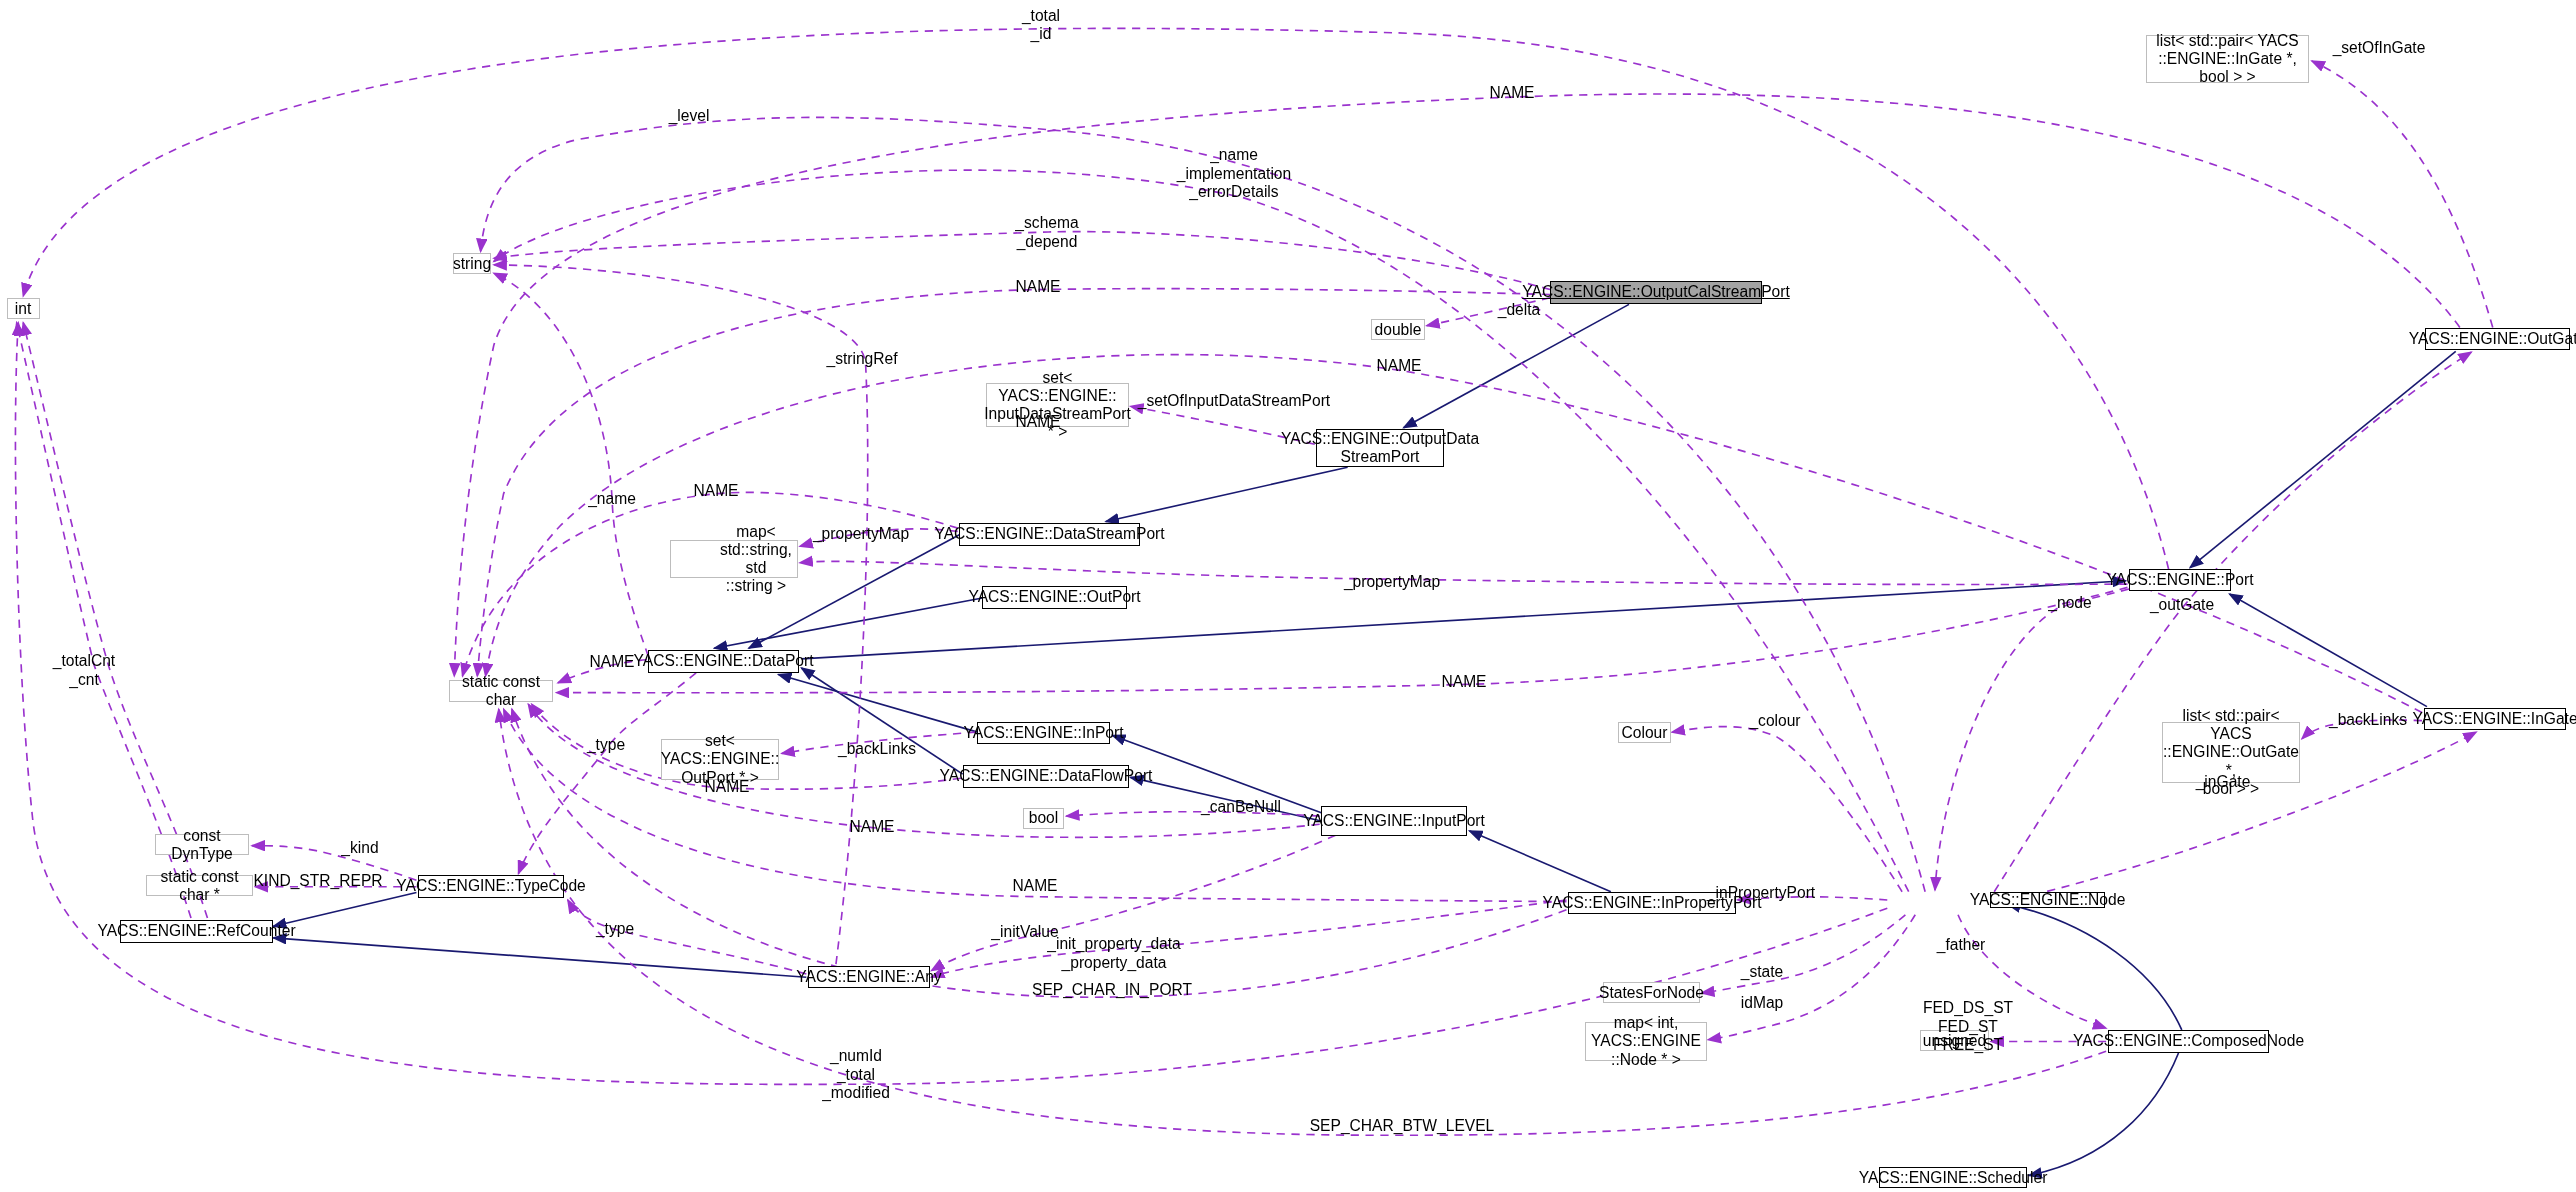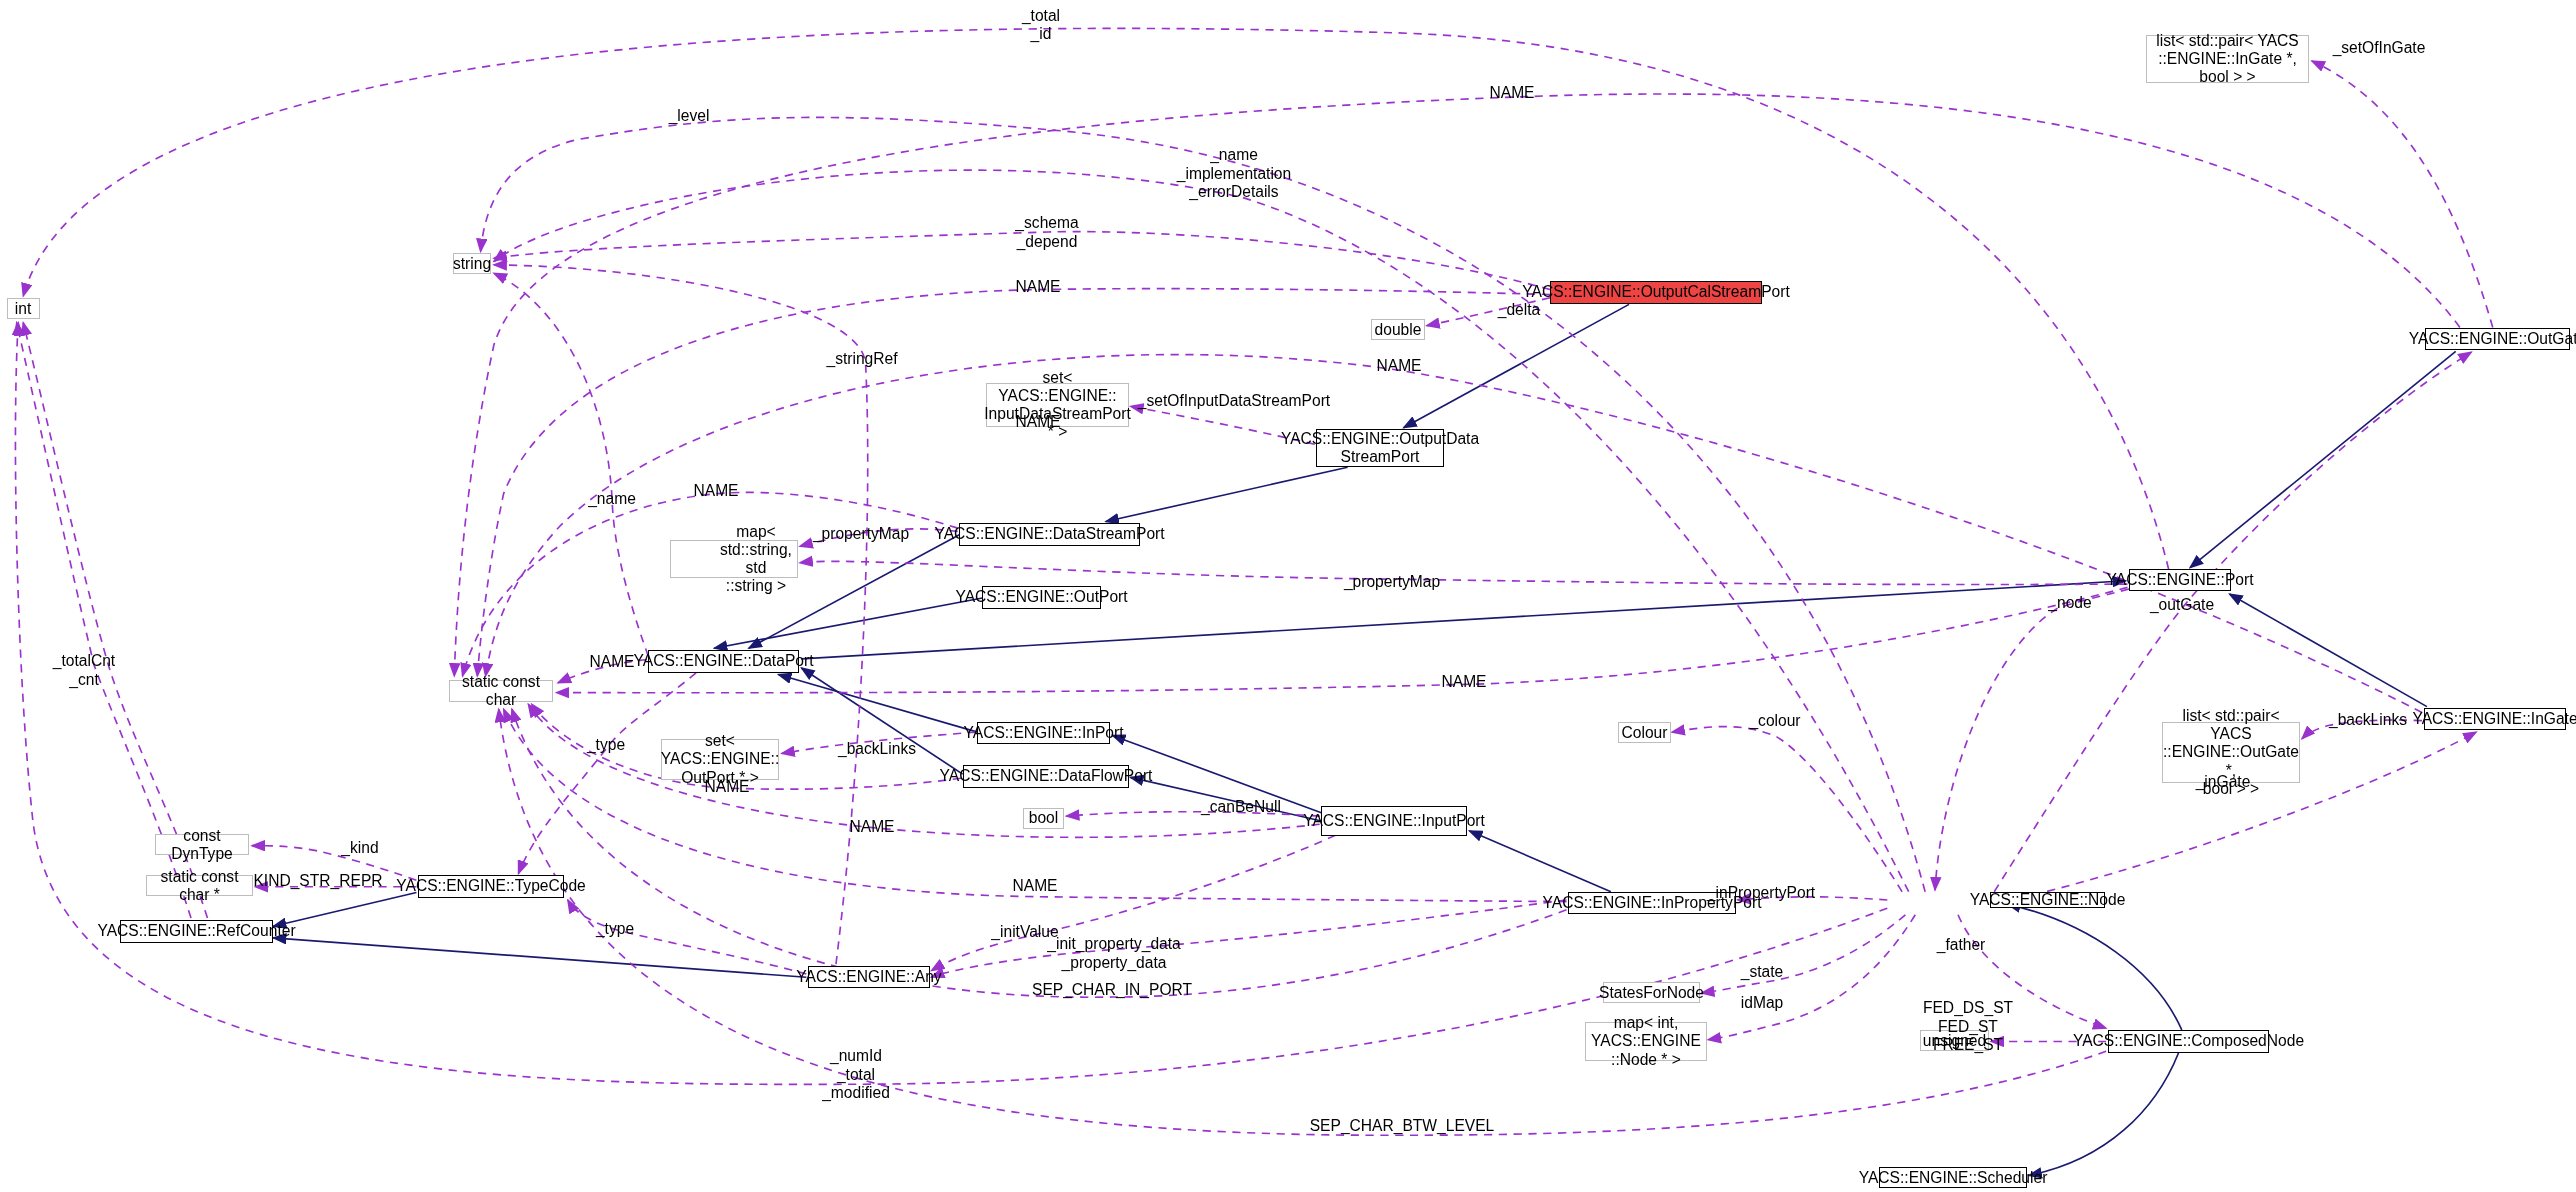--- a/index.html
+++ b/index.html
@@ -14,21 +14,21 @@
   #edges { position:absolute; left:0; top:0; width:2576px; height:1192px; }
   .node {
     position:absolute; box-sizing:border-box;
     background:#ffffff; border:0.8px solid #000000;
     display:flex; align-items:center; justify-content:center;
     text-align:center; white-space:pre-line;
     font-size:15.6px; line-height:1.16; padding:0 4.1px;
     z-index:2;
   }
   .node.plain { border-color:#bdbdbd; }
-  .node.hl { background:#ef4444; border:1.6px solid #000; }
+  .node.hl { background:#a3a3a3; border:1.6px solid #000;text-decoration:underline; }
   .elabel {
     position:absolute; transform:translateX(-50%);
     white-space:pre-line; text-align:center;
     font-size:15.6px; line-height:1.2; z-index:3;
   }
   path.use  { fill:none; stroke:#9a32cd; stroke-width:2; stroke-dasharray:10 8; }
   path.inh  { fill:none; stroke:#191970; stroke-width:2; }
 </style>
 </head>
 <body>
@@ -118,21 +118,21 @@
   <div class="node plain" style="left:2146px;top:35px;width:163px;height:48px;">list&lt; std::pair&lt; YACS
 ::ENGINE::InGate *, bool &gt; &gt;</div>
   <div class="node" style="left:2425px;top:328px;width:145px;height:22px;">YACS::ENGINE::OutGate</div>
   <div class="node plain" style="left:986px;top:383px;width:143px;height:44px;">set&lt; YACS::ENGINE::
 InputDataStreamPort * &gt;</div>
   <div class="node" style="left:1316px;top:429px;width:128px;height:38px;">YACS::ENGINE::OutputData
 StreamPort</div>
   <div class="node" style="left:959px;top:523px;width:181px;height:23px;">YACS::ENGINE::DataStreamPort</div>
   <div class="node plain" style="left:670px;top:540px;width:128px;height:38px;padding-left:48px;">map&lt; std::string, std
 ::string &gt;</div>
-  <div class="node" style="left:982px;top:586px;width:119px;height:23px;">YACS::ENGINE::OutPort</div>
+  <div class="node" style="left:982px;top:586px;width:145px;height:23px;">YACS::ENGINE::OutPort</div>
   <div class="node" style="left:2129px;top:569px;width:102px;height:22px;text-align:center;">YACS::ENGINE::Port</div>
   <div class="node" style="left:648px;top:650px;width:151px;height:23px;">YACS::ENGINE::DataPort</div>
   <div class="node plain" style="left:449px;top:680px;width:104px;height:22px;">static const char</div>
   <div class="node" style="left:977px;top:722px;width:133px;height:22px;">YACS::ENGINE::InPort</div>
   <div class="node plain" style="left:661px;top:739px;width:118px;height:41px;">set&lt; YACS::ENGINE::
 OutPort * &gt;</div>
   <div class="node" style="left:963px;top:765px;width:166px;height:23px;">YACS::ENGINE::DataFlowPort</div>
   <div class="node plain" style="left:1023px;top:808px;width:41px;height:20.6px;">bool</div>
   <div class="node" style="left:1321px;top:806px;width:146px;height:30px;">YACS::ENGINE::InputPort</div>
   <div class="node plain" style="left:1618px;top:722px;width:53px;height:21.4px;">Colour</div>

